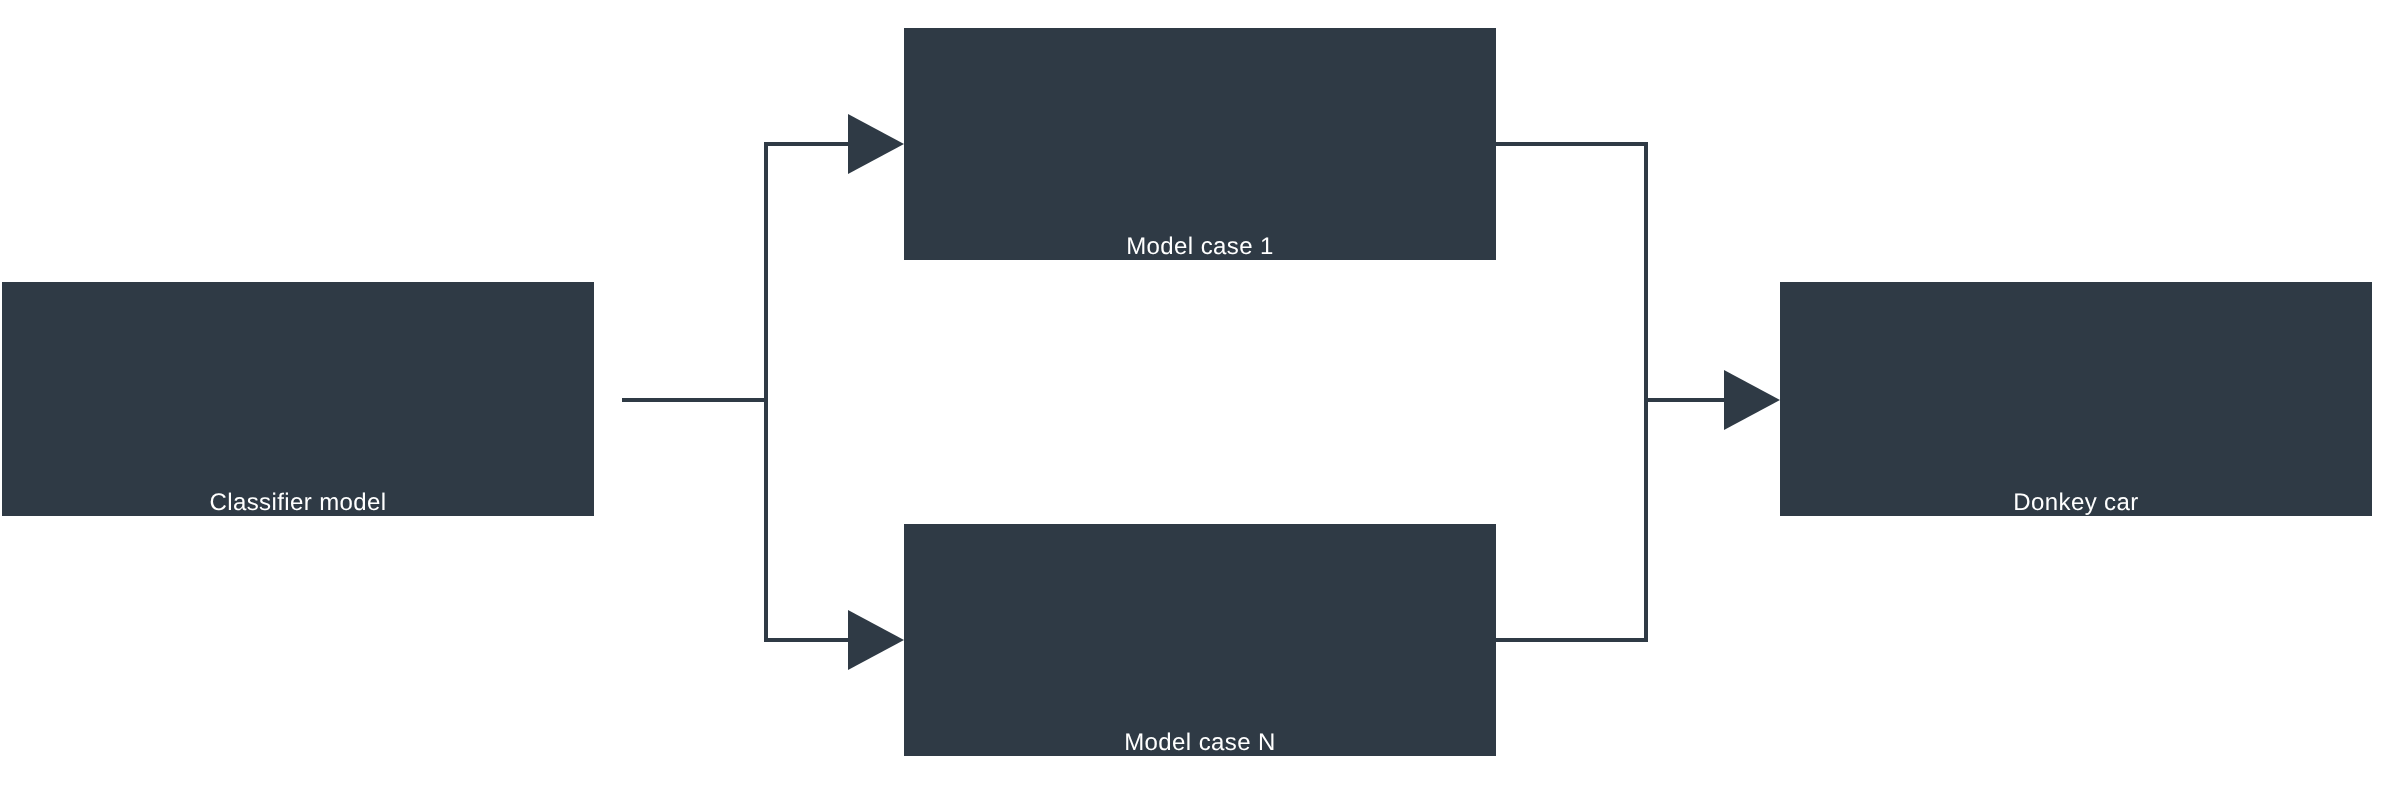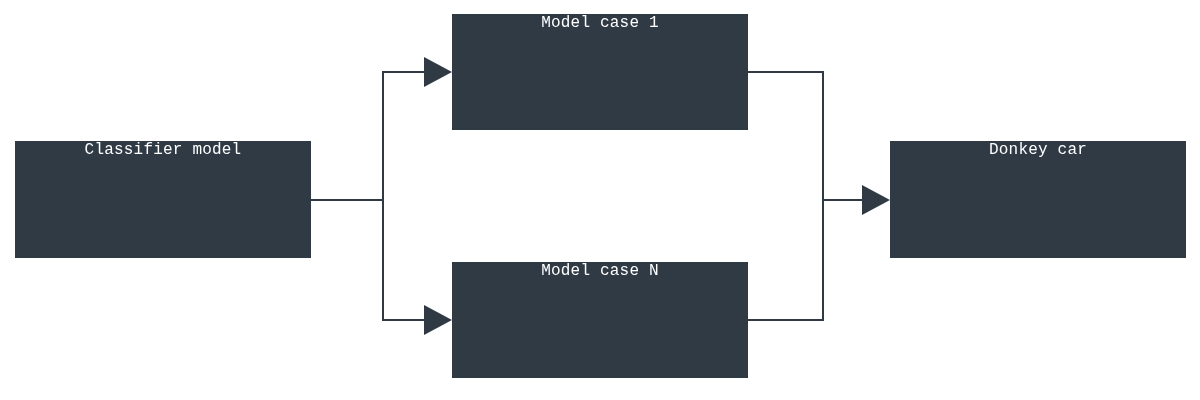--- a/index.html
+++ b/index.html
@@ -13,28 +13,27 @@
     height: 400px;
     background: var(--bg, #ffffff);
     font-family: "Liberation Sans", "DejaVu Sans", sans-serif;
     overflow: hidden;
   }
   .node {
     position: absolute;
     background: var(--node-fill, #2f3a45);
     color: var(--node-text, #ffffff);
     display: flex;
-    align-items: flex-start;
+    align-items: flex-end;
     justify-content: center;
-    font-size: 16px;
+    font-size: 12px;
     letter-spacing: 0.2px;
     box-sizing: border-box;
-    font-family: Liberation Mono, monospace;
   }
-  .node-classifier { left: 15px;  top: 141px; width: 296px; height: 117px; }
+  .node-classifier { left: 1px;  top: 141px; width: 296px; height: 117px; }
   .node-case1      { left: 452px; top: 14px;  width: 296px; height: 116px; }
   .node-casen      { left: 452px; top: 262px; width: 296px; height: 116px; }
   .node-donkey     { left: 890px; top: 141px; width: 296px; height: 117px; }
 
   .edge {
     position: absolute;
     background: var(--edge-color, #2f3a45);
   }
   
   .seg-classifier-out { left: 311px; top: 199px; width: 72px;  height: 2px; }

